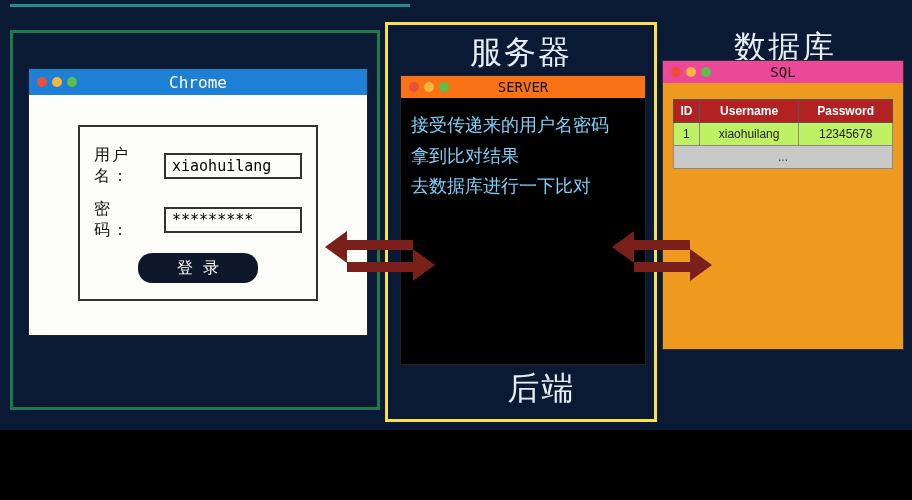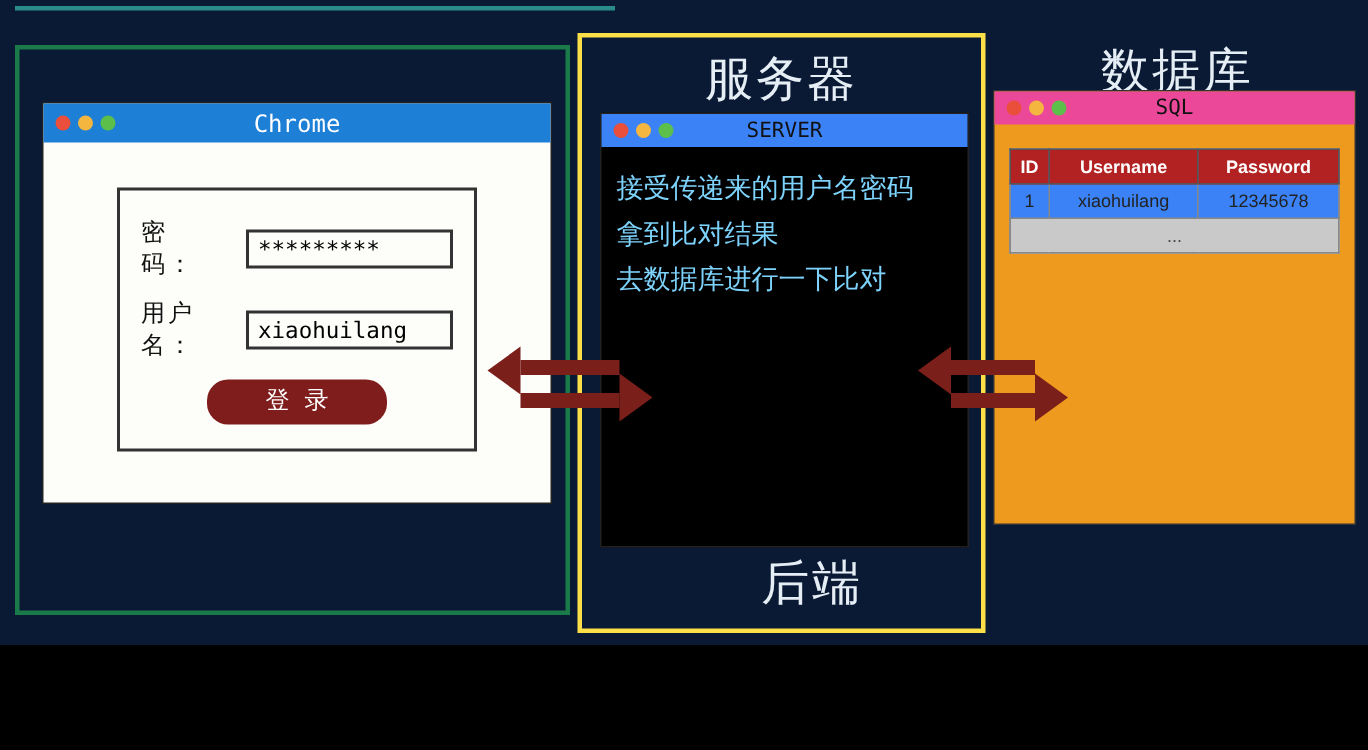--- a/index.html
+++ b/index.html
@@ -80,21 +80,21 @@
     height: 26px;
     font-family: monospace;
     font-size: 15px;
     padding: 0 6px;
     display:flex; align-items:center;
   }
   .login-btn {
     display:block;
     margin: 8px auto 0;
     width: 120px; height: 30px;
-    background: #7f1d1d;
+    background: #0f172a;
     color: #fff;
     border-radius: 14px;
     font-size: 16px;
     letter-spacing: 10px;
     text-align:center;
     line-height:30px;
     padding-left:10px;
   }
   
   .backend {
@@ -111,21 +111,21 @@
   }
   .server-window {
     position:absolute;
     left:12px; top:50px;
     width: 246px; height: 290px;
     background:#000;
     border:1px solid #222;
   }
   .server-titlebar {
     height:22px;
-    background:#3b82f6;
+    background:#f97316;
     display:flex; align-items:center;
     position:relative;
   }
   .server-title {
     position:absolute; left:0; right:0;
     text-align:center;
     color:#111;
     font-family: monospace;
     font-size:14px;
   }
@@ -159,21 +159,21 @@
     text-align:center;
     color:#111;
     font-family: monospace;
     font-size:14px;
   }
   .db-body { padding: 16px 10px; }
   table.sql {
     width:100%;
     border-collapse: collapse;
     font-size:12px;
-    background:#3b82f6;
+    background:#bef264;
   }
   table.sql th {
     background:#b22222;
     color:#fff;
     border:1px solid #555;
     padding:4px 2px;
     font-weight:bold;
   }
   table.sql td {
     border:1px solid #888;
@@ -232,26 +232,26 @@
       <div class="chrome-titlebar">
         <div class="dots">
           <span class="dot r"></span>
           <span class="dot y"></span>
           <span class="dot g"></span>
         </div>
         <div class="chrome-title">Chrome</div>
       </div>
       <div class="login-panel">
         <div class="field-row">
+          <div class="field-label">用户名：</div>
+          <div class="field-input">xiaohuilang</div>
+        </div>
+        <div class="field-row">
           <div class="field-label">密　码：</div>
           <div class="field-input">*********</div>
-        </div>
-        <div class="field-row">
-          <div class="field-label">用户名：</div>
-          <div class="field-input">xiaohuilang</div>
         </div>
         <div class="login-btn">登录</div>
       </div>
     </div>
   </div>
 
   <div class="backend">
     <div class="section-title backend-title">服务器</div>
     <div class="server-window">
       <div class="server-titlebar">

